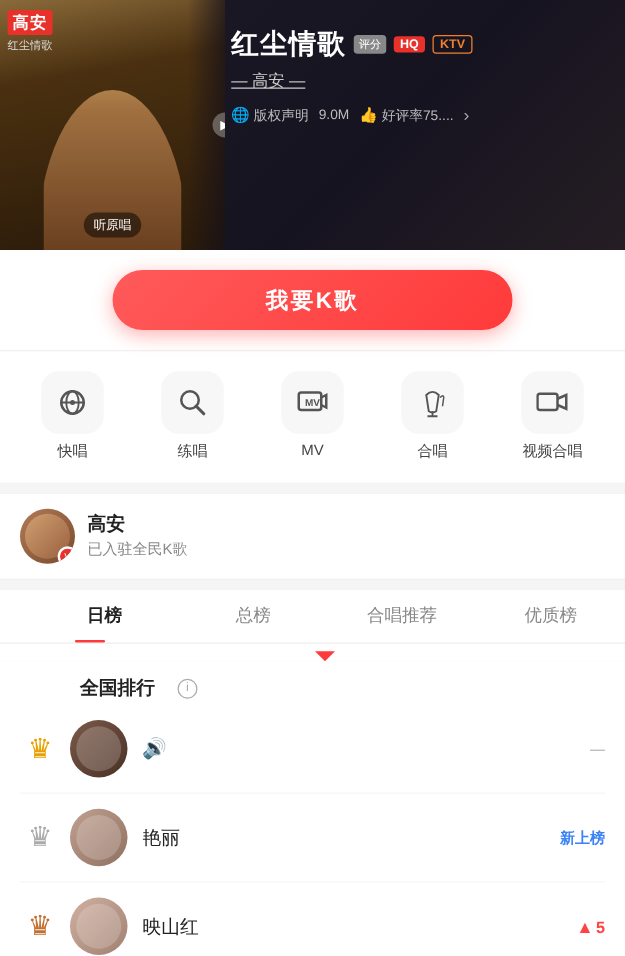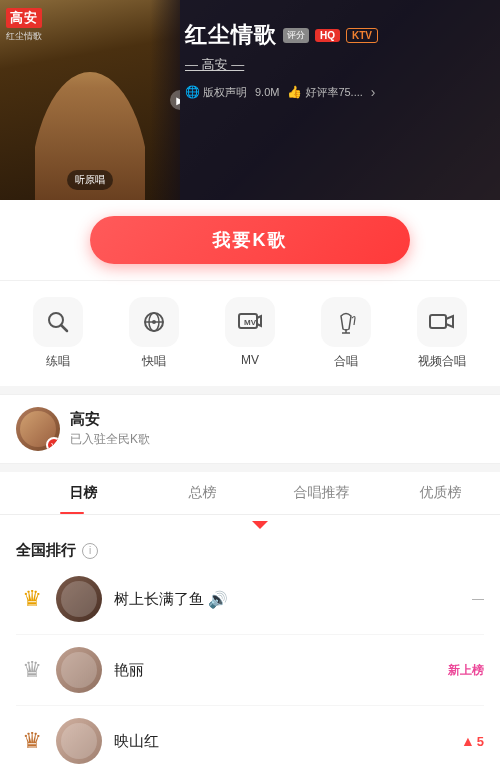--- a/index.html
+++ b/index.html
@@ -347,22 +347,23 @@
 
     
     .ranking-section {
       background: #fff;
       margin-top: 0;
       padding: 12px 16px 0;
     }
     .ranking-title-row {
       display: flex;
       align-items: center;
-      gap: 6px;
+      gap: 18px;
       margin-bottom: 4px;
+      margin-left: 48px;
     }
     .ranking-title {
       font-size: 15px;
       font-weight: 700;
       color: #222;
     }
     .info-icon {
       width: 16px;
       height: 16px;
       border-radius: 50%;
@@ -444,21 +445,21 @@
       gap: 2px;
       color: #ff4444;
       font-size: 13px;
       font-weight: 600;
     }
     .rank-up-arrow {
       color: #ff4444;
       font-size: 14px;
     }
     .new-badge {
-      color: #ec4899;
+      color: #3b82f6;
       font-size: 12px;
       font-weight: 600;
     }
 
     .avatar-face {
       width: 36px;
       height: 36px;
       border-radius: 50%;
       background: rgba(255,255,255,0.2);
     }
@@ -506,36 +507,36 @@
 </div>
 
 <div class="kge-section">
   <button class="kge-btn">我要K歌</button>
 </div>
 
 <div class="icons-row">
   <div class="icon-item">
     <div class="icon-circle">
       <svg width="26" height="26" viewBox="0 0 26 26" fill="none">
-        <circle cx="11" cy="11" r="7" stroke="#555" stroke-width="2"></circle>
-        <line x1="16" y1="16" x2="22" y2="22" stroke="#555" stroke-width="2.5" stroke-linecap="round"></line>
-      </svg>
-    </div>
-    <span class="icon-label">练唱</span>
-  </div>
-  <div class="icon-item">
-    <div class="icon-circle">
-      <svg width="26" height="26" viewBox="0 0 26 26" fill="none">
         <circle cx="13" cy="13" r="9" stroke="#555" stroke-width="2"></circle>
         <ellipse cx="13" cy="13" rx="5" ry="9" stroke="#555" stroke-width="1.5"></ellipse>
         <line x1="4" y1="13" x2="22" y2="13" stroke="#555" stroke-width="1.5"></line>
         <circle cx="13" cy="13" r="2" fill="#555"></circle>
       </svg>
     </div>
     <span class="icon-label">快唱</span>
+  </div>
+  <div class="icon-item">
+    <div class="icon-circle">
+      <svg width="26" height="26" viewBox="0 0 26 26" fill="none">
+        <circle cx="11" cy="11" r="7" stroke="#555" stroke-width="2"></circle>
+        <line x1="16" y1="16" x2="22" y2="22" stroke="#555" stroke-width="2.5" stroke-linecap="round"></line>
+      </svg>
+    </div>
+    <span class="icon-label">练唱</span>
   </div>
   <div class="icon-item">
     <div class="icon-circle">
       <svg width="26" height="26" viewBox="0 0 26 26" fill="none">
         <rect x="2" y="5" width="18" height="14" rx="2" stroke="#555" stroke-width="2"></rect>
         <polyline points="20,9 24,7 24,17 20,15" stroke="#555" stroke-width="2" fill="none"></polyline>
         <text x="7" y="16" font-size="8" fill="#555" font-weight="700">MV</text>
       </svg>
     </div>
     <span class="icon-label">MV</span>
@@ -593,21 +594,20 @@
   <div class="ranking-list">
 
     <div class="ranking-item">
       <div class="rank-badge">
         <span class="rank-crown-gold">♛</span>
       </div>
       <div class="rank-avatar rank-avatar-1">
         <div class="avatar-face"></div>
       </div>
       <div class="rank-name">
-        <span>树上长满了鱼</span>
         <span class="rank-emoji">🔊</span>
       </div>
       <span class="rank-status">—</span>
     </div>
 
     <div class="ranking-item">
       <div class="rank-badge">
         <span class="rank-crown-silver">♛</span>
       </div>
       <div class="rank-avatar rank-avatar-2">

